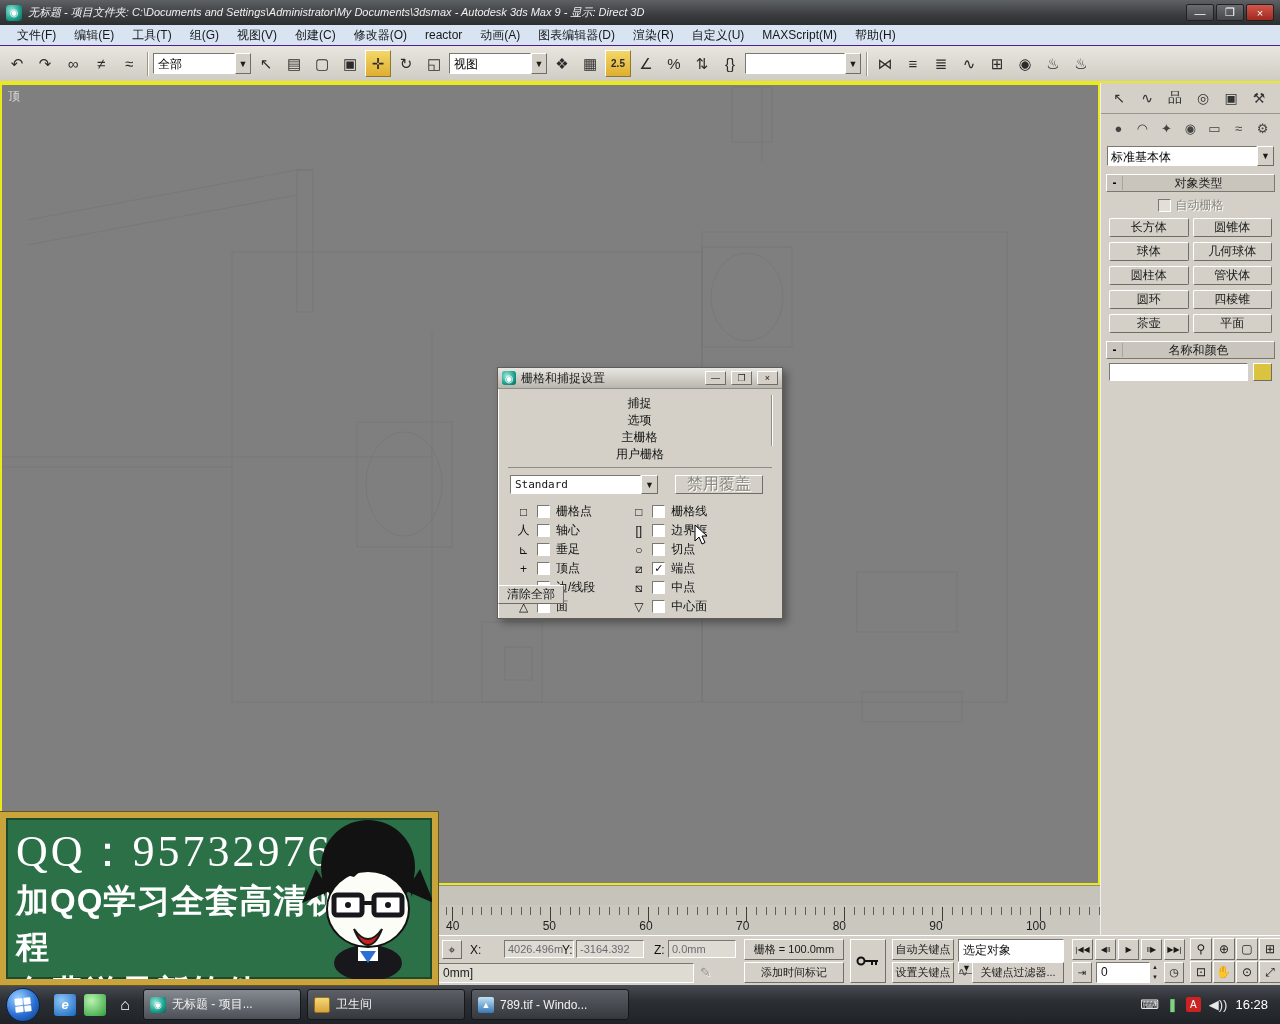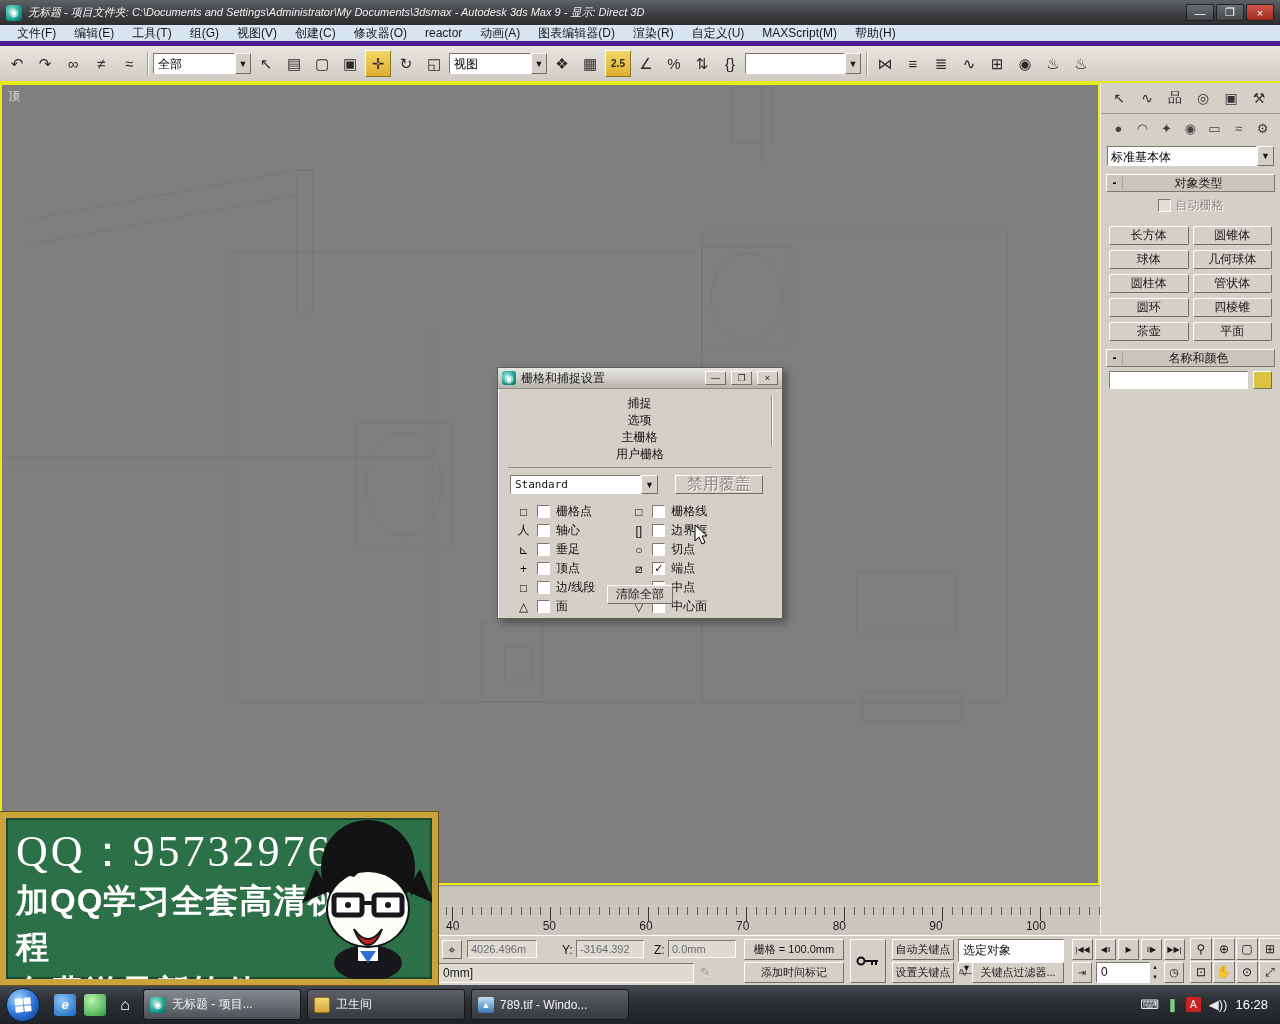--- a/index.html
+++ b/index.html
@@ -21,21 +21,21 @@
     background:radial-gradient(circle at 35% 35%, #9fe8dc, #18a08c 60%, #0b5d52);
     color:#fff; font-size:10px; display:flex; align-items:center; justify-content:center; }
   .title-text { flex:1; font-size:11px; white-space:nowrap; overflow:hidden;font-style:italic; }
   .winbtns { display:flex; gap:2px; }
   .winbtn { width:28px; height:17px; font-size:11px; display:flex; align-items:center; justify-content:center;
     background:linear-gradient(#6a6d70,#45474a); border:1px solid #222; color:#fff; border-radius:2px; }
   .winbtn.close { background:linear-gradient(#d2574b,#a02a1e); }
 
   
   .menubar { left:0; top:25px; width:1280px; height:21px; background:#d9e4f2;
-    border-bottom:5px solid #4c1d95; display:flex; align-items:center; padding-left:8px; z-index:5; }
+    border-bottom:1px solid #4c1d95; display:flex; align-items:center; padding-left:8px; z-index:5; }
   .menu-item { padding:0 9px; color:#15171a; line-height:20px; white-space:nowrap; }
 
   
   .toolbar { left:0; top:46px; width:1280px; height:37px;
     background:linear-gradient(#e8e6df,#cfccc3); border-bottom:2px solid #e9e91c;
     display:flex; align-items:center; padding:0 4px; gap:2px; z-index:5; }
   .tb-icon { width:26px; height:27px; font-size:15px; background:transparent;
     border:1px solid transparent; display:flex; align-items:center; justify-content:center; color:#2b2b2b; }
   .tb-icon.hl { background:linear-gradient(#f4d769,#dfae2f); border-color:#fff #8a7a30 #8a7a30 #fff; }
   .tb-sep { width:1px; height:24px; background:#9a978e; margin:0 3px; box-shadow:1px 0 0 #fff; }
@@ -57,21 +57,21 @@
   .panel-tab { width:24px; height:24px; font-size:14px; display:flex; align-items:center; justify-content:center; color:#333; }
   .panel-subs { display:flex; padding:3px 2px 3px 6px; gap:1px; }
   .panel-sub { width:23px; height:23px; font-size:13px; display:flex; align-items:center; justify-content:center; color:#444; }
   .panel-dd { margin:3px 6px; height:20px; display:flex; }
   .panel-dd .val { flex:1; padding:2px 3px; }
   .panel-dd .arrow { width:17px; font-size:9px; }
   .rollout { margin:8px 5px 4px 5px; height:18px; display:flex; align-items:center;
     background:#c9c5bc; border:1px solid; border-color:#fff #7a786f #7a786f #fff; }
   .rollout .minus { width:16px; text-align:center; font-weight:bold; border-right:1px solid #a8a59c; }
   .rollout .rtitle { flex:1; text-align:center; color:#1a1a1a; }
-  .autogrid-row { display:flex; align-items:center; justify-content:center; gap:5px; height:18px; margin:2px 0 12px; }
+  .autogrid-row { display:flex; align-items:center; justify-content:center; gap:5px; height:18px; margin:2px 0 4px; }
   .cb { width:13px; height:13px; background:#fff; border:1px solid; border-color:#7a786f #fff #fff #7a786f;
     display:flex; align-items:center; justify-content:center; font-size:11px; color:#111; }
   .cb.off { background:#e2dfd8; }
   .objgrid { display:grid; grid-template-columns:1fr 1fr; gap:5px 4px; margin:2px 8px; }
   .objbtn { height:19px; font-size:12px; border-radius:2px; }
   .name-row { display:flex; gap:5px; margin:4px 8px; align-items:center; }
   .name-field { flex:1; height:18px; padding:2px 4px; }
   .swatch { width:19px; height:18px; border:1px solid; border-color:#fff #6f6d66 #6f6d66 #fff; }
 
   
@@ -144,21 +144,21 @@
   .dlg-ddrow { display:flex; margin:7px 12px 4px 12px; gap:17px; }
   .dlg-dd { width:148px; height:19px; display:flex; }
   .dlg-dd .val { flex:1; padding:2px 4px; font-family:"DejaVu Sans Mono", monospace; font-size:11px; color:#111; }
   .dlg-dd .arrow { width:17px; font-size:9px; }
   .override { width:88px; height:19px; font-size:16px; }
   .snap-cols { display:flex; margin:8px 0 0 18px; gap:36px; }
   .snap-col { display:flex; flex-direction:column; }
   .snap-row { display:flex; align-items:center; gap:6px; height:19px; }
   .snap-glyph { width:15px; text-align:center; color:#111; font-size:12px; }
   .snap-label { color:#111; }
-  .clear-row { position:absolute; left:0; bottom:14px; width:100%; display:flex; justify-content:center; }
+  .clear-row { position:absolute; left:0; bottom:14px; width:100%; display:flex; }
   .clear-btn { width:66px; height:19px; }
 
   .cursor { z-index:30; pointer-events:none; }
 </style>
 </head>
 <body>
 
 <div class="abs titlebar">
   <span class="app-logo">◉</span>
   <span class="title-text">无标题    - 项目文件夹: C:\Documents and Settings\Administrator\My Documents\3dsmax    - Autodesk 3ds Max 9    - 显示: Direct 3D</span>
@@ -346,21 +346,21 @@
       <span>90</span>
       <span>100</span>
     </span>
 </div>
 
 <div class="abs statusbar">
   <span class="btn3d abs" style="left:442px;top:4px;width:20px;height:19px;">
       <span class="small-ic">⌖</span>
     </span>
   <span class="coordlab" style="left:470px;">X:</span>
-  <span class="coordfield sunk" style="left:467px;width:70px;">4026.496m</span>
+  <span class="coordfield sunk" style="left:504px;width:70px;">4026.496m</span>
   <span class="coordlab" style="left:562px;">Y:</span>
   <span class="coordfield sunk" style="left:576px;width:68px;">-3164.392</span>
   <span class="coordlab" style="left:654px;">Z:</span>
   <span class="coordfield sunk" style="left:668px;width:68px;">0.0mm</span>
   <span class="btn3d abs" style="left:744px;top:3px;width:100px;height:21px;font-size:11px;">栅格 = 100.0mm</span>
   <span class="sunk abs" style="left:438px;top:27px;width:256px;height:20px;background:#dedbd3;padding:2px 4px;color:#222;">0mm]</span>
   <span class="abs disabled" style="left:700px;top:29px;font-size:13px;">✎</span>
   <span class="btn3d abs" style="left:744px;top:26px;width:100px;height:21px;font-size:11px;">添加时间标记</span>
   <span class="btn3d abs" style="left:850px;top:3px;width:36px;height:44px;">
     <svg width="24" height="14" viewBox="0 0 24 14">

